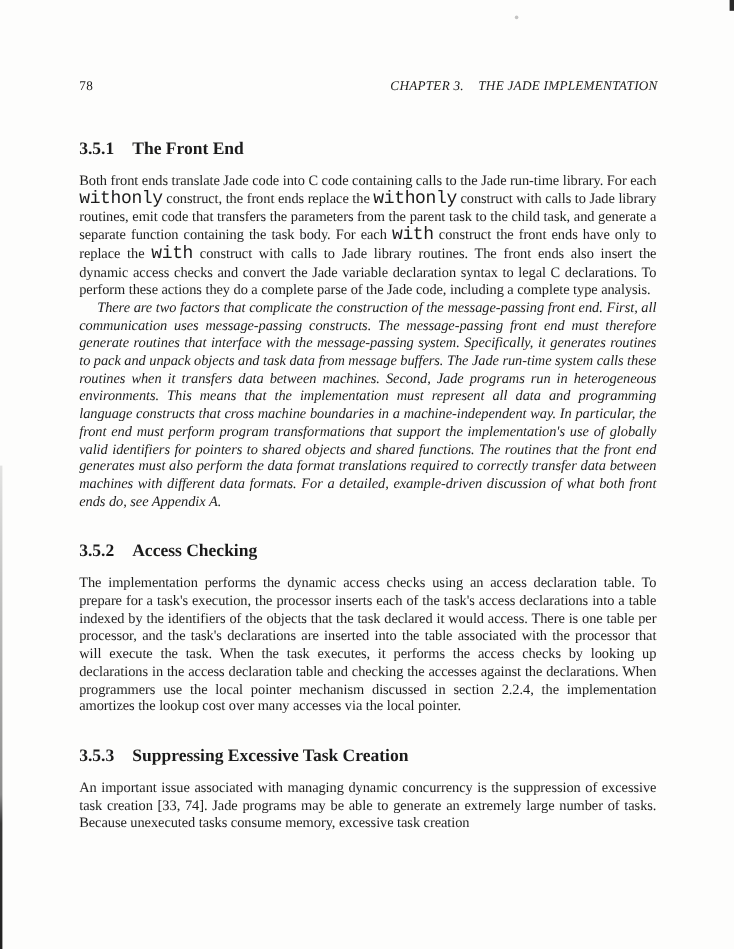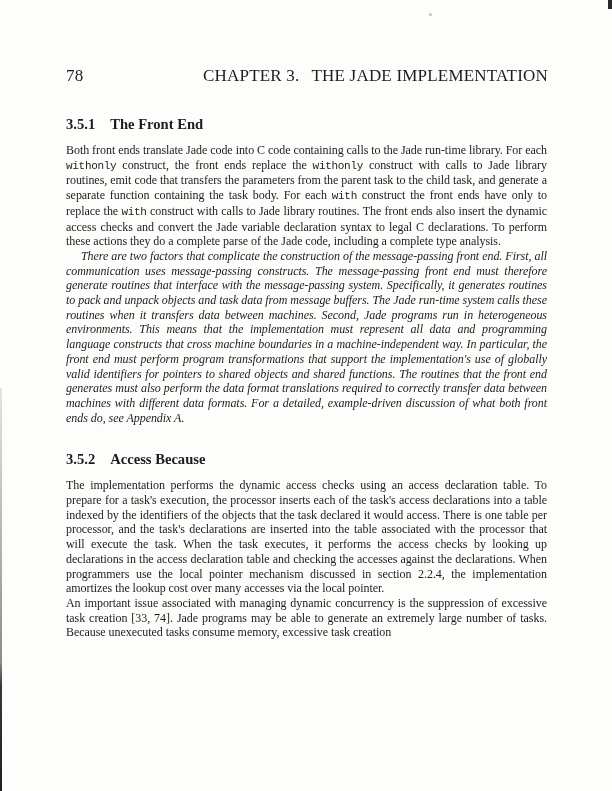--- a/index.html
+++ b/index.html
@@ -18,27 +18,28 @@
   }
   .page{
     position:absolute;inset:0;
   }
   .page-header{
     position:absolute;
     top:66px;left:66px;right:64px;
     display:flex;
     justify-content:space-between;
     align-items:baseline;
-    font-size:17px;
+    font-size:11px;
   }
   .page-number{
     font-style:normal;
     letter-spacing:0.3px;
   }
   .chapter-header{
+    font-style:italic;
     letter-spacing:0.2px;
   }
   .chapter-header .chap-label{margin-right:12px;}
   .document-body{
     position:absolute;
     top:0;left:66px;width:481px;
   }
   .section-heading{
     font-size:14.6px;
     font-weight:bold;
@@ -59,21 +60,21 @@
     line-height:14.7px;
     text-align:justify;
     letter-spacing:-0.05px;
   }
   .para.indent{
     text-indent:15px;
     font-style:italic;
   }
   .mono{
     font-family:"Liberation Mono", monospace;
-    font-size:11px;
+    font-size:15px;
     letter-spacing:-0.3px;
   }
   
   .scan-edge-artifact{
     position:absolute;
     left:0;top:388px;bottom:0;
     width:2px;
     background:linear-gradient(to bottom,
       rgba(0,0,0,0.10) 0%,
       rgba(0,0,0,0.30) 40%,
@@ -108,22 +109,23 @@
     <span class="chapter-header">
       <span class="chap-label">CHAPTER 3.</span><span>THE JADE IMPLEMENTATION</span>
     </span>
   </div>
 
   <div class="document-body">
 
   <h2 class="section-heading"><span class="sec-num">3.5.1</span><span class="sec-title">The Front End</span></h2>
       <p class="para"><span>Both front ends translate Jade code into C code containing calls to the Jade run-time library. For each </span><span class="mono">withonly</span><span> construct, the front ends replace the </span><span class="mono">withonly</span><span> construct with calls to Jade library routines, emit code that transfers the parameters from the parent task to the child task, and generate a separate function containing the task body. For each </span><span class="mono">with</span><span> construct the front ends have only to replace the </span><span class="mono">with</span><span> construct with calls to Jade library routines. The front ends also insert the dynamic access checks and convert the Jade variable declaration syntax to legal C declarations. To perform these actions they do a complete parse of the Jade code, including a complete type analysis.</span></p>
       <p class="para indent"><span>There are two factors that complicate the construction of the message-passing front end.  First, all communication uses message-passing constructs.  The message-passing front end must therefore generate routines that interface with the message-passing system. Specifically, it generates routines to pack and unpack objects and task data from message buffers.  The Jade run-time system calls these routines when it transfers data between machines.  Second, Jade programs run in heterogeneous environments.  This means that the implementation must represent all data and programming language constructs that cross machine boundaries in a machine-independent way. In particular, the front end must perform program transformations that support the implementation's use of globally valid identifiers for pointers to shared objects and shared functions. The routines that the front end generates must also perform the data format translations required to correctly transfer data between machines with different data formats. For a detailed, example-driven discussion of what both front ends do, see Appendix A.</span></p>
-      <h2 class="section-heading"><span class="sec-num">3.5.2</span><span class="sec-title">Access Because</span></h2>
+      <h2 class="section-heading"><span class="sec-num">3.5.2</span><span class="sec-title">Access Checking</span></h2>
       <p class="para"><span>The implementation performs the dynamic access checks using an access declaration table. To prepare for a task's execution, the processor inserts each of the task's access declarations into a table indexed by the identifiers of the objects that the task declared it would access. There is one table per processor, and the task's declarations are inserted into the table associated with the processor that will execute the task.  When the task executes, it performs the access checks by looking up declarations in the access declaration table and checking the accesses against the declarations.  When programmers use the local pointer mechanism discussed in section 2.2.4, the implementation amortizes the lookup cost over many accesses via the local pointer.</span></p>
+      <h2 class="section-heading"><span class="sec-num">3.5.3</span><span class="sec-title">Suppressing Excessive Task Creation</span></h2>
       <p class="para"><span>An important issue associated with managing dynamic concurrency is the suppression of excessive task creation [33, 74].  Jade programs may be able to generate an extremely large number of tasks.  Because unexecuted tasks consume memory, excessive task creation</span></p>
     </div>
 
   <div class="scan-edge-artifact"></div>
   <div class="scan-corner-artifact"></div>
   <div class="scan-speck-artifact"></div>
 
 </div>
 
 </body></html>

